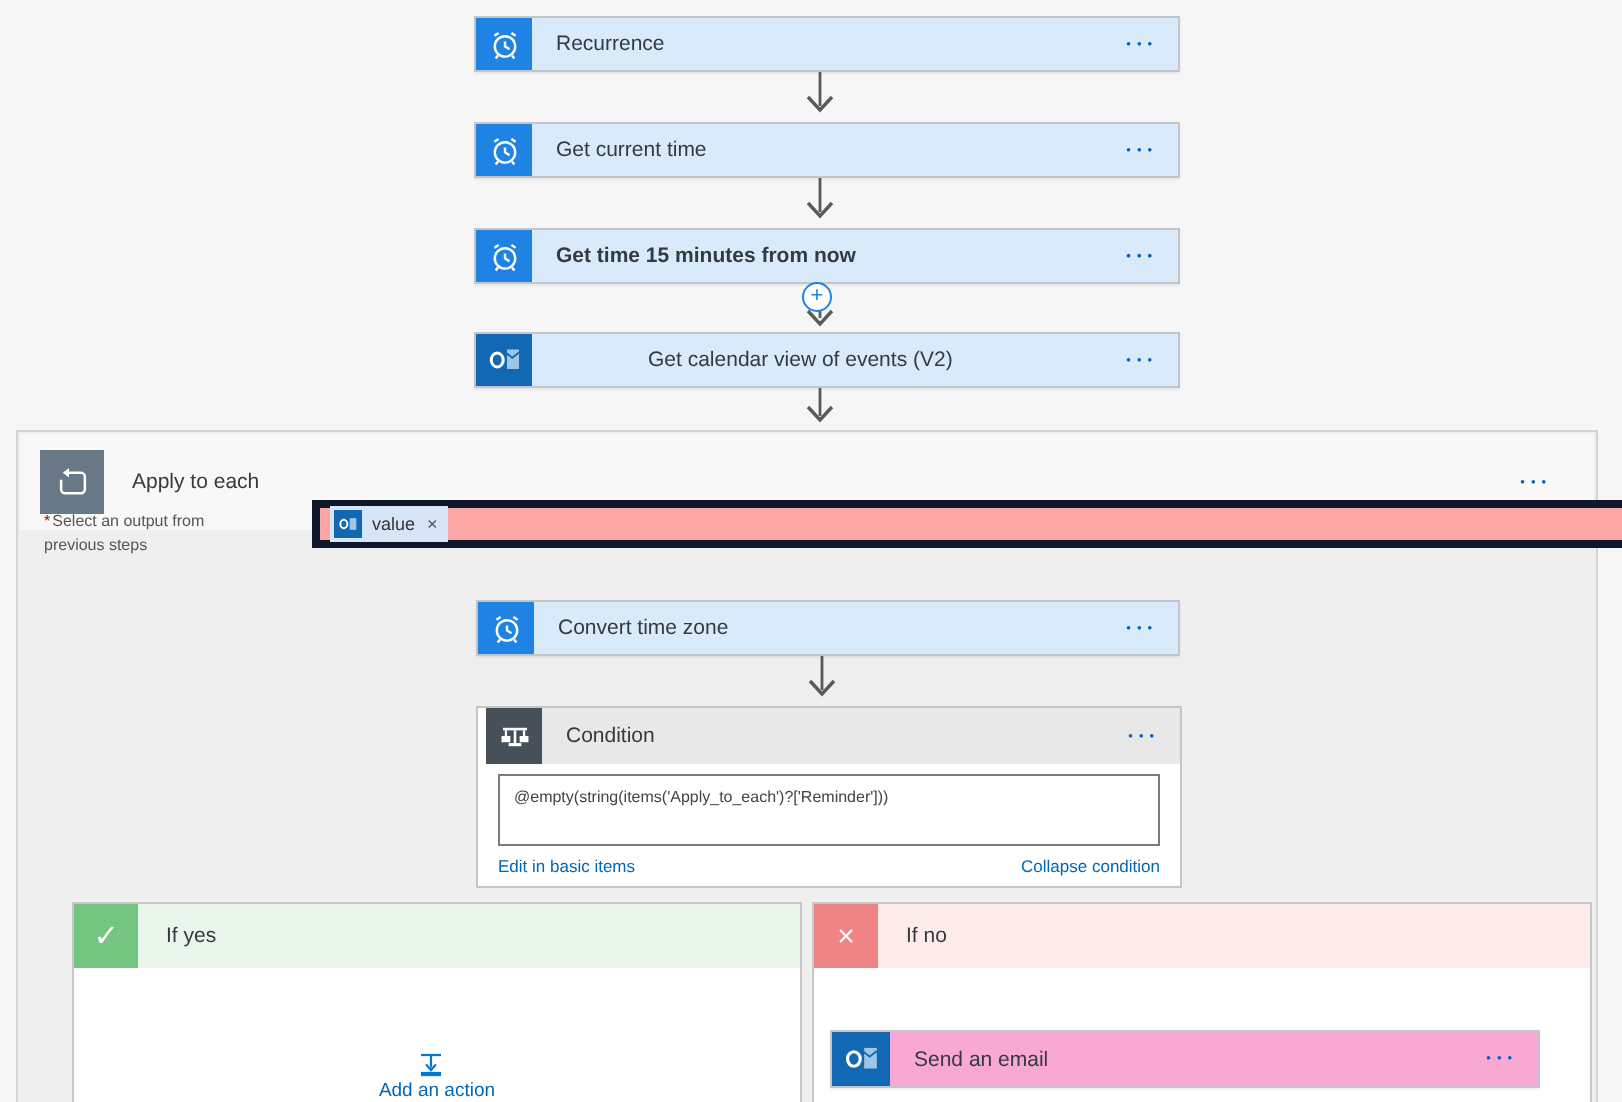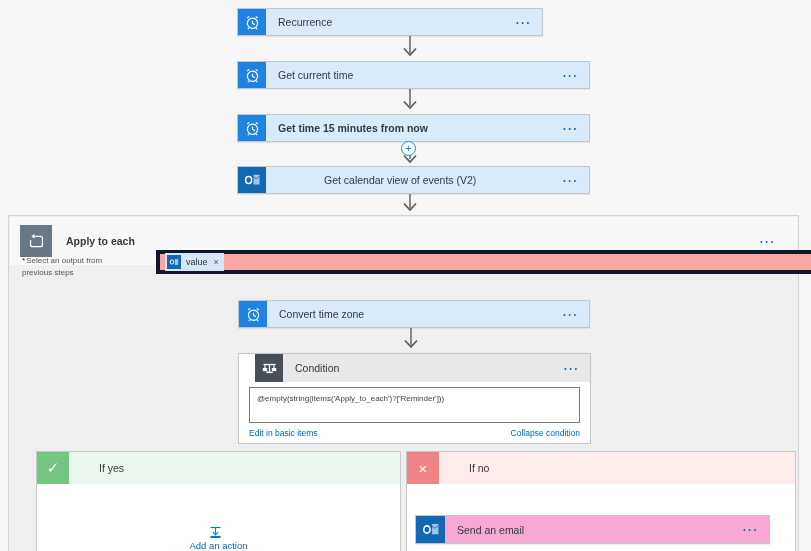--- a/index.html
+++ b/index.html
@@ -26,67 +26,67 @@
         border:1px solid #1e83e2;color:#1e83e2;font-size:11px;line-height:13px;text-align:center;
         box-sizing:border-box;cursor:pointer;}
 
   
   .ate{position:absolute;left:8px;top:215px;width:791px;height:346px;box-sizing:border-box;
         background:#efefef;border:1px solid #d4d4d4;}
   .ate-header{position:absolute;left:1px;right:1px;top:1px;height:48px;background:#f8f8f8;cursor:pointer;}
   .ate-icon{position:absolute;left:11px;top:9px;width:32px;height:32px;background:#697886;
         display:flex;align-items:center;justify-content:center;}
   .ate-title{position:absolute;left:57px;top:9px;height:32px;display:flex;align-items:center;
-        font-size:10.5px;color:#333a40;font-weight:bold;}
+        font-size:10.5px;color:#333a40;}
   .ate-dots{position:absolute;right:12px;top:9px;height:32px;}
   .ate-label{position:absolute;left:13px;top:39px;width:96px;font-size:8px;color:#555;line-height:1.45;}
   .req{color:#a80000;margin-right:1px;}
   .ate-input{position:absolute;left:107px;top:34px;width:662px;height:24px;background:#fca5a5;
         border:4px solid #0f172a;box-sizing:border-box;display:flex;align-items:center;
         padding-left:5px;cursor:text;margin-left:40px;}
   .token{display:inline-flex;align-items:center;background:#d6e6f7;height:18px;padding:0 5px 0 2px;
         font-size:9px;color:#333;cursor:pointer;}
   .token .ticon{width:14px;height:14px;background:#1268b3;display:inline-flex;align-items:center;
         justify-content:center;margin-right:5px;}
   .token-close{margin-left:6px;color:#555;font-size:9px;cursor:pointer;}
 
   
   .cond{position:absolute;box-sizing:border-box;background:#fff;border:1px solid #c5c5c5;}
-  .cond-header{position:absolute;left:16px;right:0;top:0;height:28px;background:#e8e8e8;
+  .cond-header{position:absolute;left:4px;right:0;top:0;height:28px;background:#e8e8e8;
         display:flex;align-items:stretch;cursor:pointer;}
   .cond-header .icon{flex:0 0 28px;background:#475059;display:flex;align-items:center;justify-content:center;}
   .cond-header .label{flex:1;display:flex;align-items:center;padding-left:12px;font-size:10.5px;color:#333a40;}
   .cond-expr{position:absolute;left:10px;top:33px;width:331px;height:36px;box-sizing:border-box;
         border:1px solid #7b7b7b;background:#fff;font-size:8px;color:#444;padding:6px 7px;cursor:text;}
   .cond-links{position:absolute;left:10px;right:10px;top:74px;display:flex;justify-content:space-between;}
   .blue-link{color:#0067b8;font-size:8.5px;text-decoration:none;cursor:pointer;}
 
   
   .branch{position:absolute;box-sizing:border-box;background:#fff;border:1px solid #c8c8c8;}
   .branch-header{position:absolute;left:0;right:0;top:0;height:32px;display:flex;align-items:stretch;cursor:pointer;}
   .branch-header .bicon{flex:0 0 32px;display:flex;align-items:center;justify-content:center;
         color:#fff;font-size:15px;}
-  .branch-header .label{flex:1;display:flex;align-items:center;padding-left:30px;font-size:10.5px;color:#333a40;}
+  .branch-header .label{flex:1;display:flex;align-items:center;padding-left:14px;font-size:10.5px;color:#333a40;}
   .branch.yes .branch-header{background:#eaf6ec;}
   .branch.yes .bicon{background:#74c57f;}
   .branch.no .branch-header{background:#fdecea;}
   .branch.no .bicon{background:#ef8486;}
 
   .addrow{position:absolute;left:0;right:0;top:73px;display:flex;align-items:center;justify-content:center;flex-direction:column;}
   .addrow .add-icon{display:inline-flex;margin-right:6px;}
   .addrow .blue-link{font-size:9.5px;}
   .addrow .more-group{display:inline-flex;align-items:center;margin-left:42px;}
   .addrow .dots{padding:0 6px 0 0;font-size:6px;}
 </style>
 </head>
 <body>
 
 <div class="canvas">
 
-  <div class="card" style="left:237px;top:8px;width:306px;">
+  <div class="card" style="left:237px;top:8px;width:353px;">
     <div class="icon blue">
       <svg width="17" height="17" viewBox="0 0 24 24" fill="none" stroke="#fff" stroke-width="1.7">
         <circle cx="12" cy="13" r="7.2"></circle>
           <path d="M12 9.5V13l3.2 2"></path>
         <path d="M4.5 5.5L7.5 3.5M19.5 5.5L16.5 3.5"></path>
           <path d="M7 19.5l-1.6 2M17 19.5l1.6 2"></path>
       </svg>
     </div>
     <div class="label">Recurrence</div>
     <div class="dots">•••</div>

